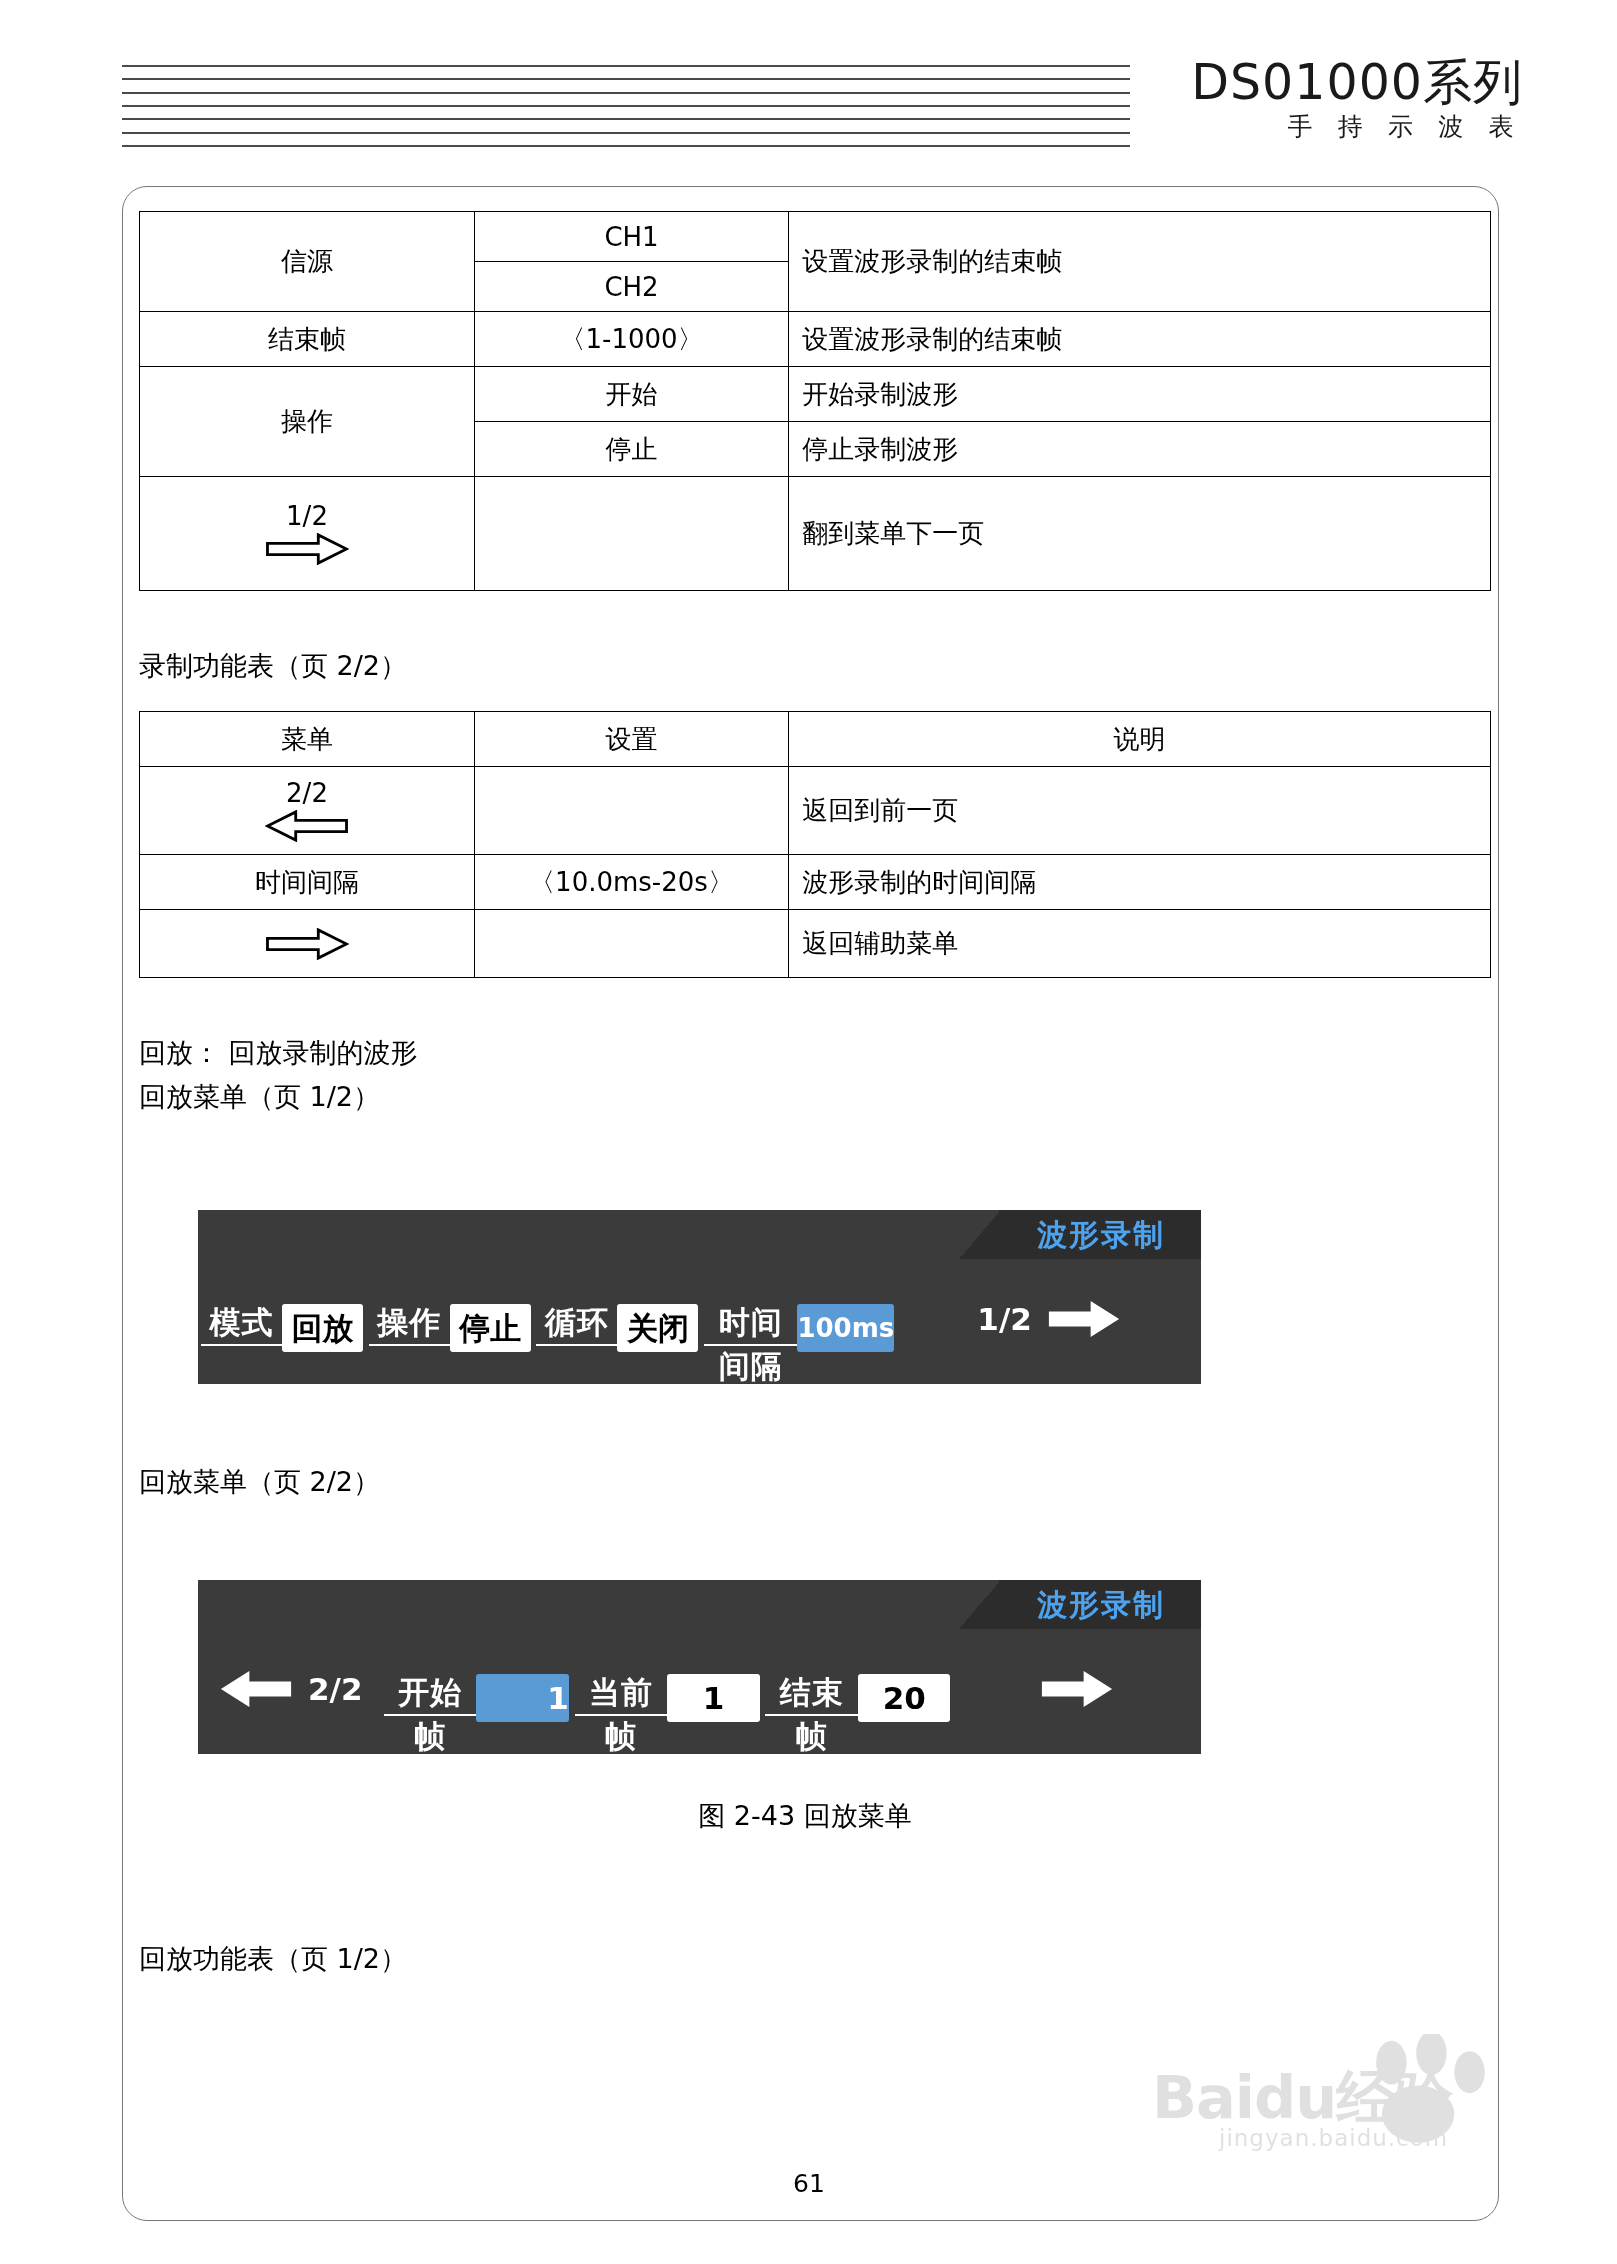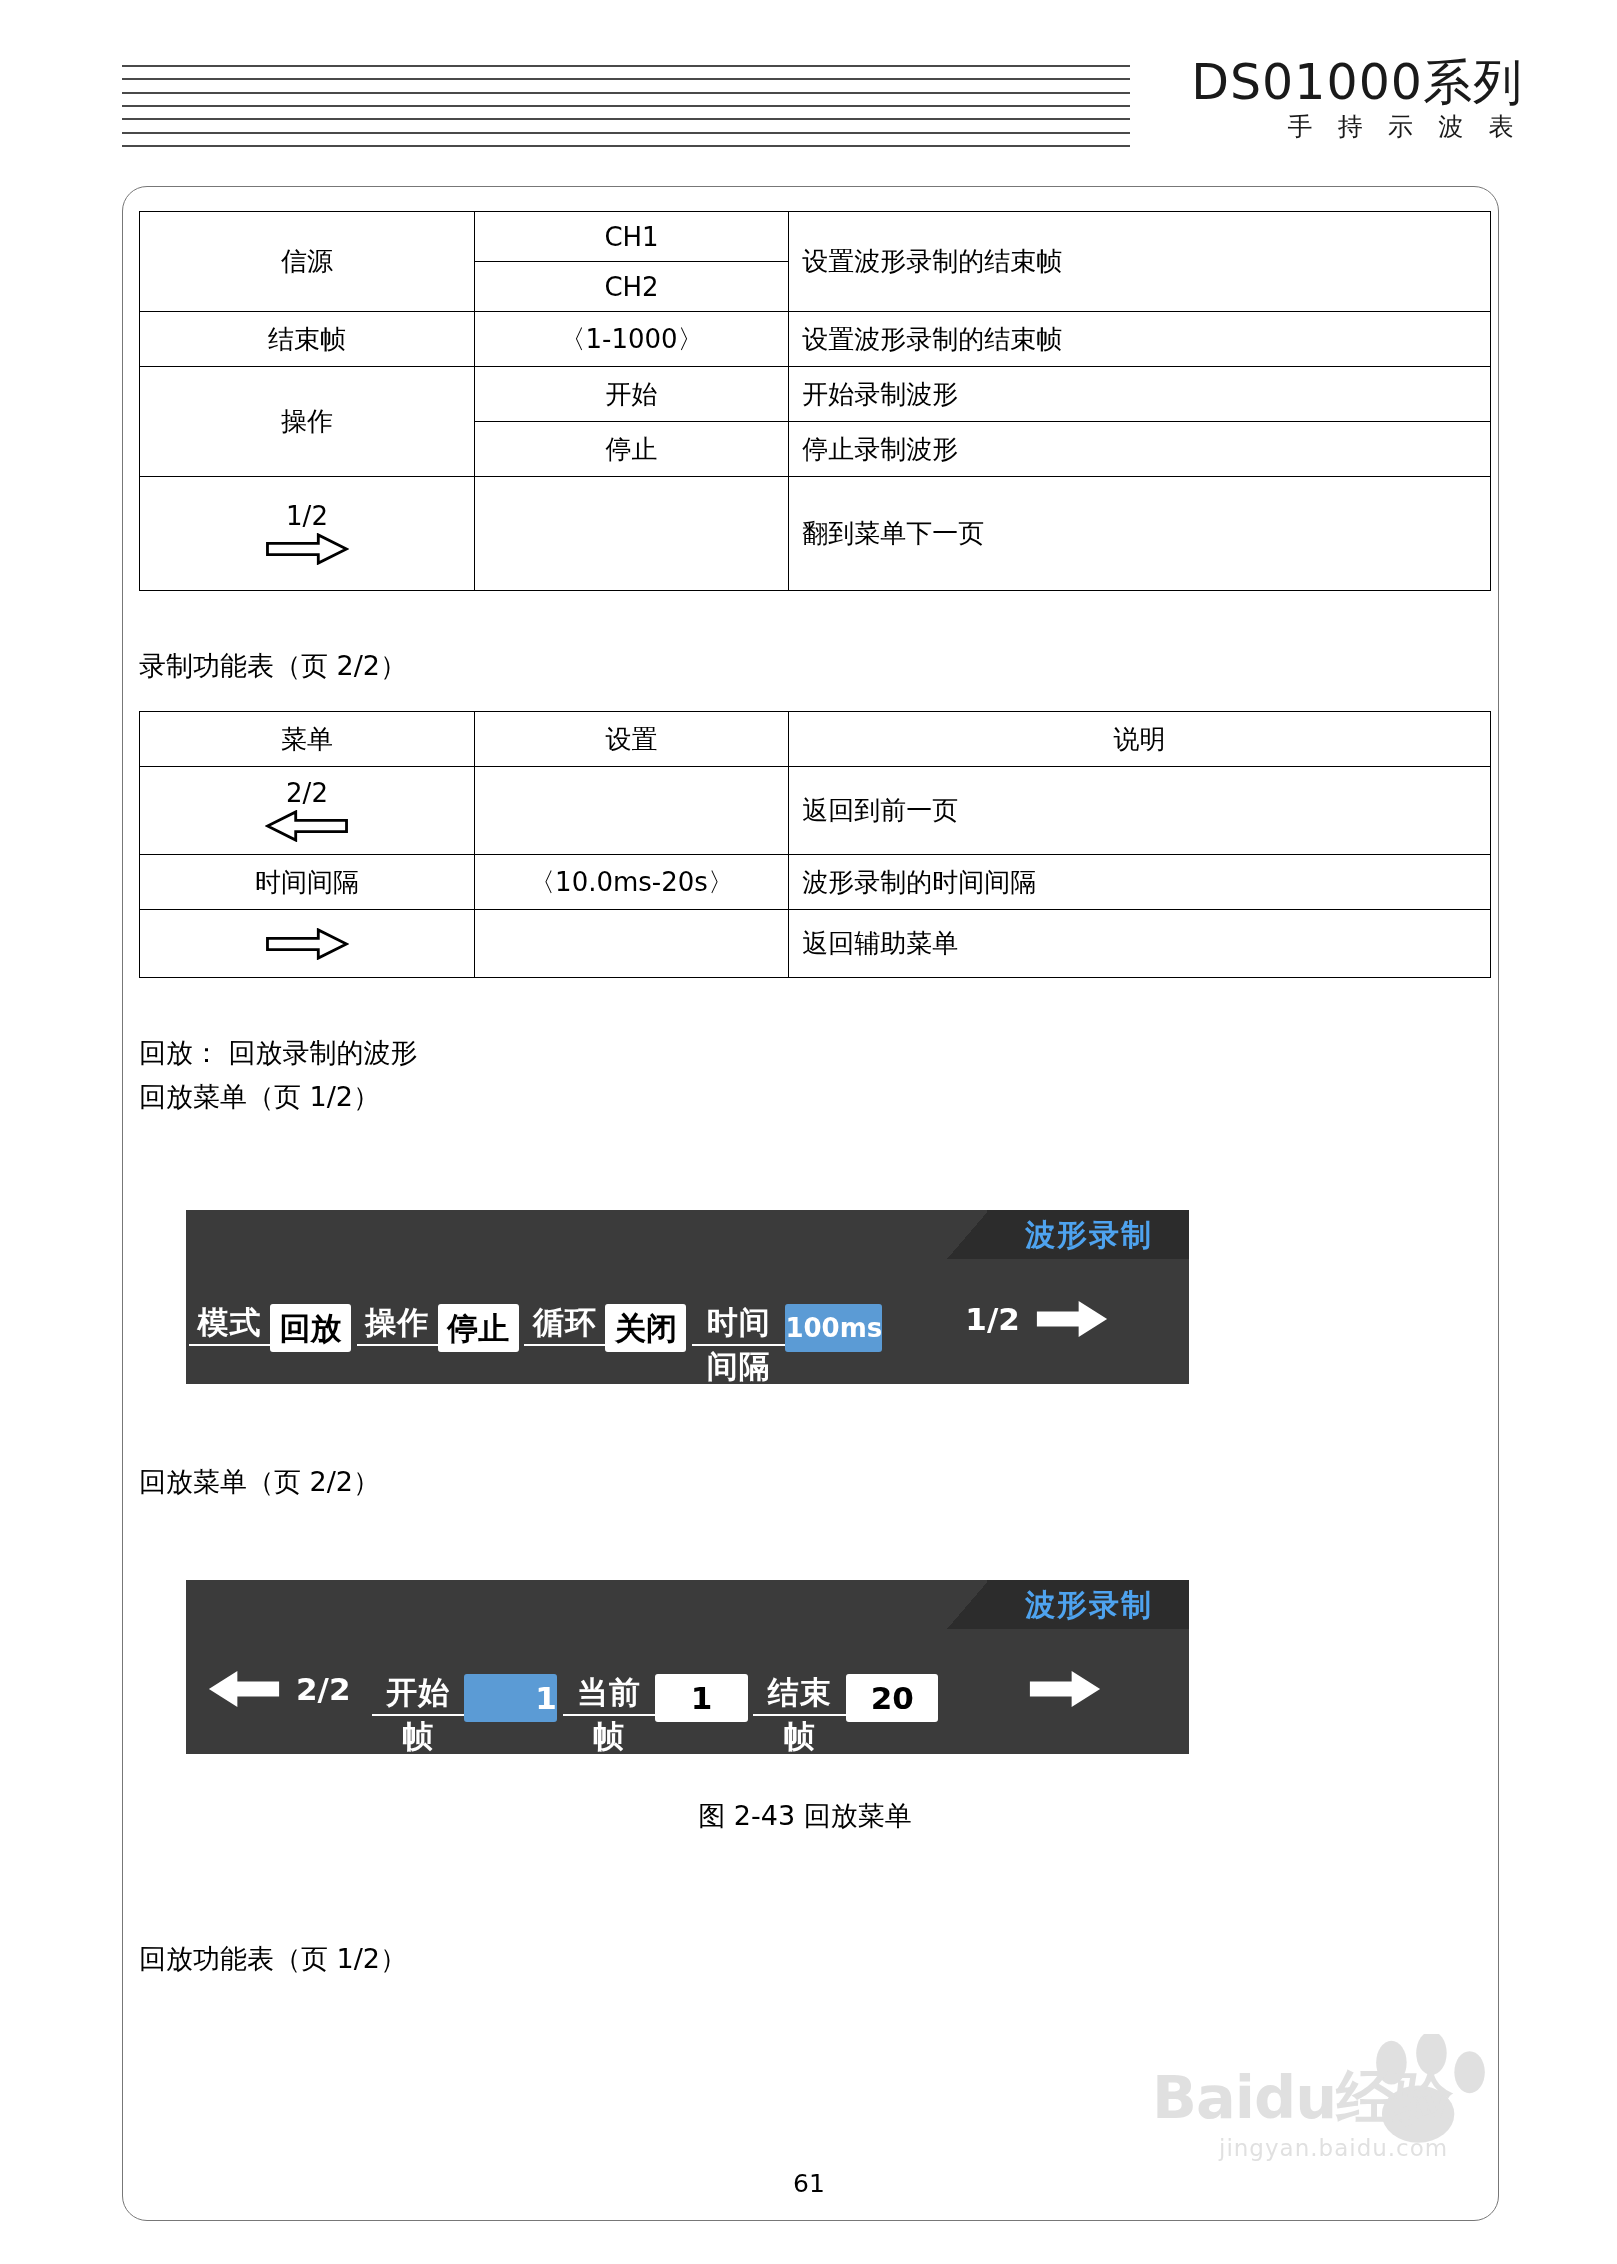--- a/index.html
+++ b/index.html
@@ -119,21 +119,21 @@
     font-family: "DejaVu Sans", sans-serif;
     margin: 0;
     line-height: 44px;
   }
 
   
   .scope {
     position: relative;
     width: 1003px;
     height: 174px;
-    margin-left: 47px;
+    margin-left: 59px;
     background: #3b3b3b;
     box-sizing: border-box;
     font-family: "DejaVu Sans", sans-serif;
   }
   .scope .topbar {
     position: absolute;
     top: 0; left: 0;
     width: 100%;
     height: 49px;
     background: #3b3b3b;
@@ -260,21 +260,21 @@
     top: 25px;
     font-family: "DejaVu Sans", sans-serif;
     font-size: 59px;
     font-weight: bold;
     color: #9a9a9a;
     letter-spacing: -1px;
   }
   .wm-sub {
     position: absolute;
     left: 84px;
-    top: 101px;
+    top: 91px;
     font-family: "DejaVu Sans", sans-serif;
     font-size: 23px;
     color: #9a9a9a;
     letter-spacing: 1px;
   }
   .wm-paw {
     position: absolute;
     right: 42px;
     top: 0px;
   }

